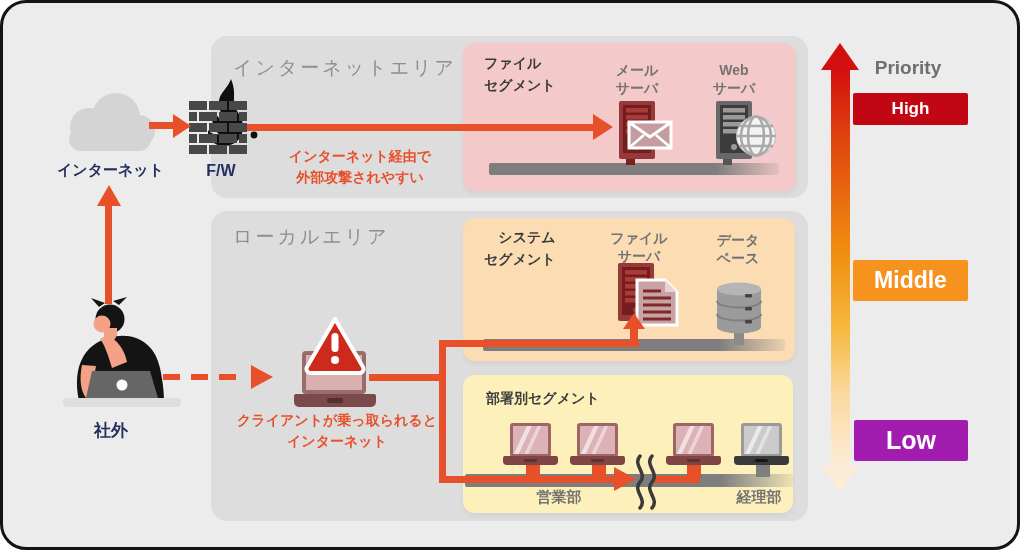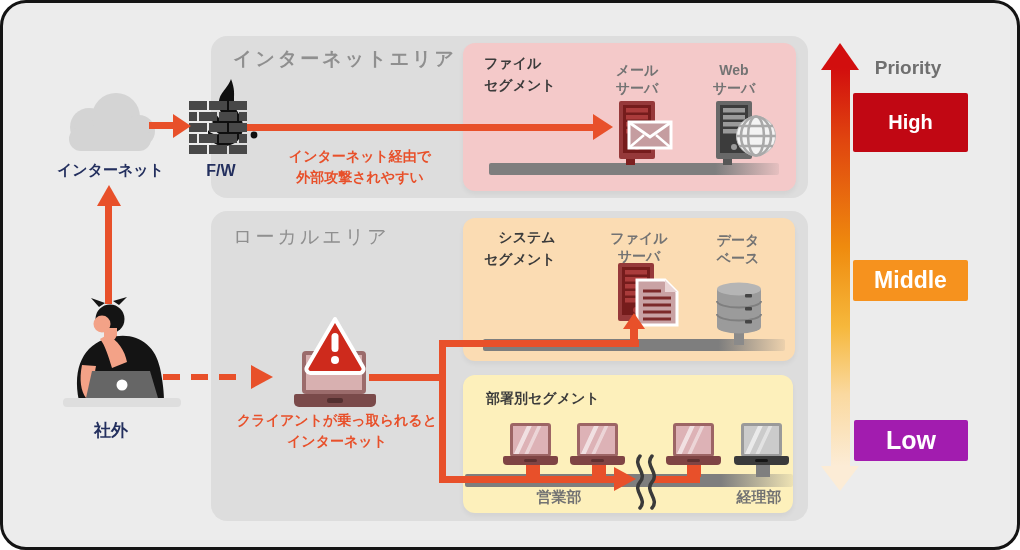--- a/index.html
+++ b/index.html
@@ -44,21 +44,21 @@
   
   .prio-box { display:flex; align-items:center; justify-content:center;
               color:#fff; font-weight:bold; border-radius:2px; }
 </style>
 </head>
 <body>
 
 <div id="canvas">
 
   <div class="abs area-box" style="left:208px; top:33px; width:597px; height:162px;"></div>
-  <div class="abs area-title" style="left:230px; top:43px;font-weight:bold;">インターネットエリア</div>
+  <div class="abs area-title" style="left:230px; top:52px;">インターネットエリア</div>
 
   <div class="abs area-box" style="left:208px; top:208px; width:597px; height:310px;"></div>
   <div class="abs area-title" style="left:230px; top:221px;">ローカルエリア</div>
 
   <div class="abs seg-box" style="left:460px; top:40px; width:333px; height:148px; background:#f4c9c9;"></div>
   <div class="abs seg-title" style="left:481px; top:49px;">
     <div>ファイル</div>
     <div>セグメント</div>
   </div>
 
@@ -304,21 +304,21 @@
   <div class="abs node-label" style="left:716px; top:484px; width:80px; font-size:15px; z-index:6;">経理部</div>
 
   <div class="abs" style="left:818px; top:40px; width:38px; height:470px;">
     <div class="tri" style="position:absolute; left:0; top:0; border-width:0 19px 27px 19px; border-color:transparent transparent #d20e0e transparent;"></div>
     <div style="position:absolute; left:9.5px; top:25px; width:19px; height:398px;
                 background:linear-gradient(180deg,#d20e0e 0%,#e0450f 18%,#ef8b0e 45%,#f6b83c 65%,#fad9a0 82%,#fcecd6 100%);"></div>
     <div class="tri" style="position:absolute; left:0; top:423px; border-width:25px 19px 0 19px; border-color:#fcecd6 transparent transparent transparent;"></div>
   </div>
   <div class="abs" style="left:855px; top:54px; width:100px; text-align:center; font-size:19px; font-weight:bold; color:#6f6f6f;">Priority</div>
 
-  <div class="abs prio-box" style="left: 850px; top: 90px; width: 115px; height: 59px; font-size: 20px; background: rgb(193, 7, 19);">
+  <div class="abs prio-box" style="left: 850px; top: 90px; width: 115px; height: 32px; font-size: 17px; background: rgb(193, 7, 19);">
     <span>High</span>
   </div>
   <div class="abs prio-box" style="left: 850px; top: 257px; width: 115px; height: 41px; font-size: 23px; background: rgb(246, 146, 30);">
     <span>Middle</span>
   </div>
   <div class="abs prio-box" style="left: 851px; top: 417px; width: 114px; height: 41px; font-size: 25px; background: #a21caf;">
     <span>Low</span>
   </div>
 
 </div>

